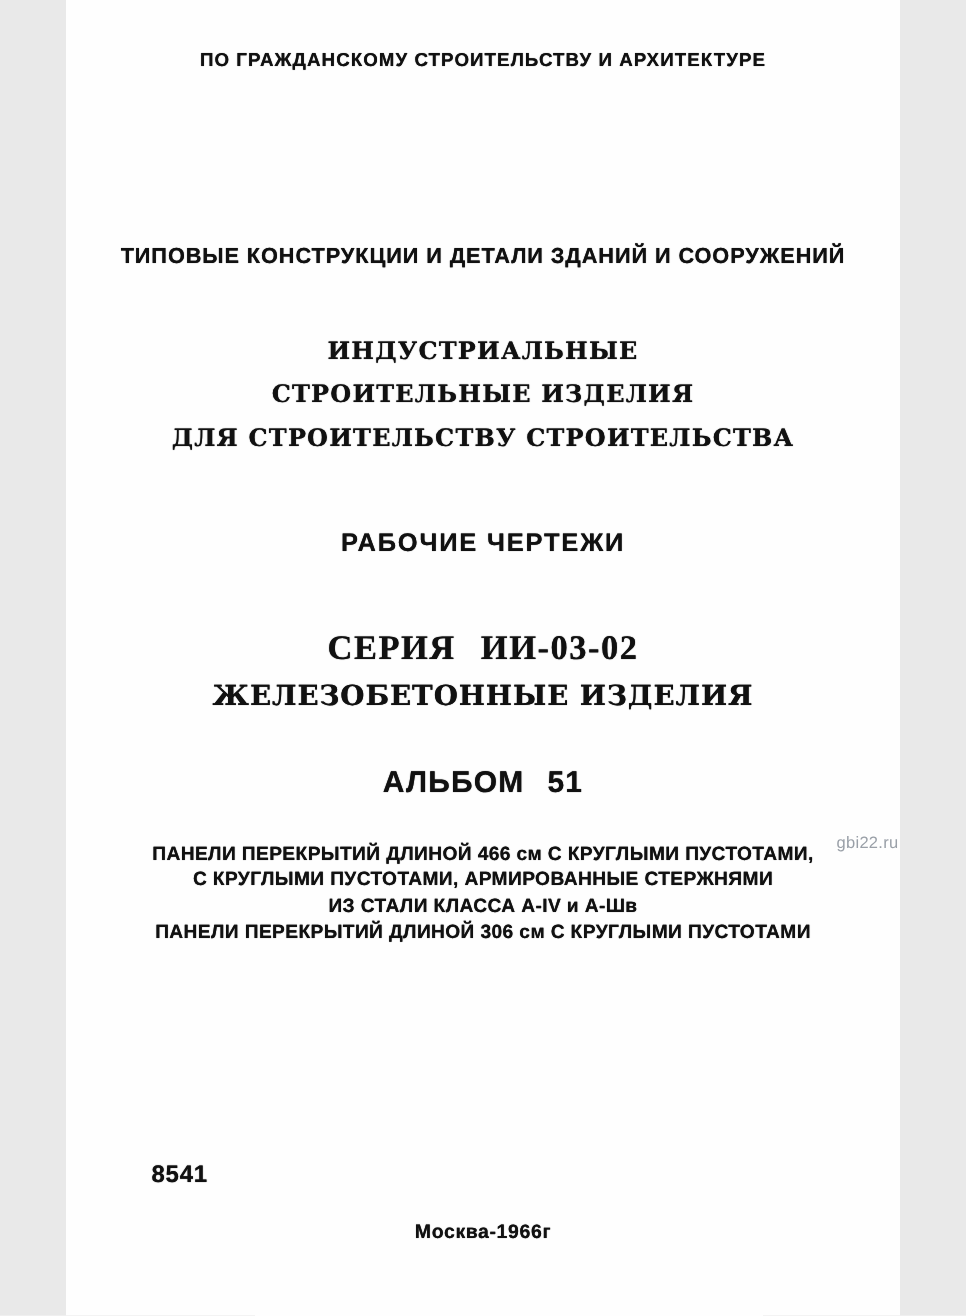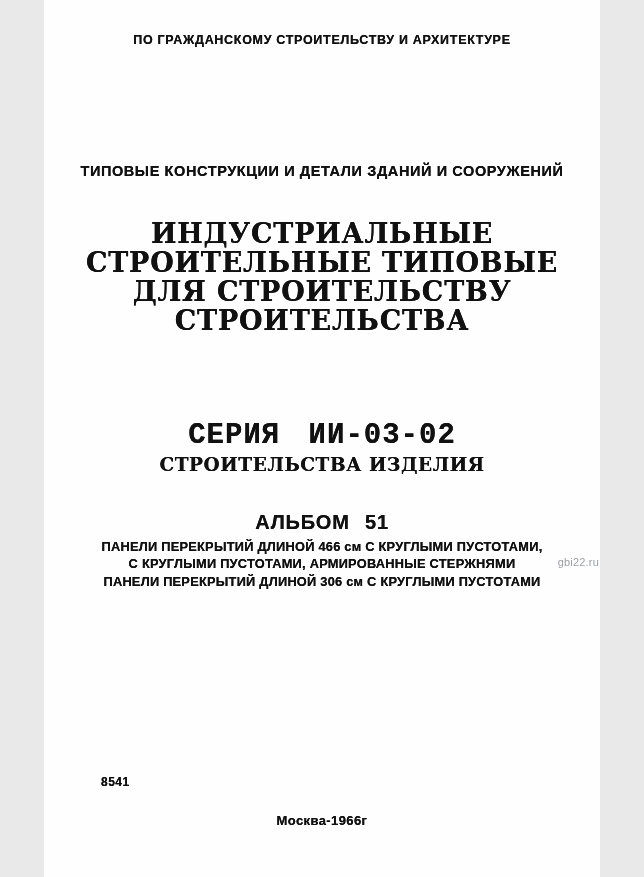--- a/index.html
+++ b/index.html
@@ -33,37 +33,37 @@
     top: 151px;
     font-size: 14.5px;
     font-weight: 700;
     letter-spacing: 0.6px;
     text-shadow: 0 0 0.5px #111;
     margin-top: 12px;
   }
   .main-title {
     top: 219px;
     font-family: "DejaVu Serif", "Liberation Serif", serif;
-    font-size: 27px;
+    font-size: 16px;
     font-weight: 700;
     letter-spacing: 0.8px;
     line-height: 29px;
     text-shadow: 0 0 0.6px #111;
   }
   .subtitle {
     top: 352px;
     font-size: 17px;
     font-weight: 700;
     letter-spacing: 1.2px;
     text-shadow: 0 0 0.5px #111;
   }
   .series-number {
     top: 419px;
-    font-family: Liberation Mono, monospace;
-    font-size: 29px;
+    font-family: Liberation Serif, serif;
+    font-size: 23px;
     font-weight: 700;
     letter-spacing: 1px;
     word-spacing: 10px;
     text-shadow: 0 0 0.6px #111;
   }
   .series-type {
     top: 454px;
     font-family: "DejaVu Serif", "Liberation Serif", serif;
     font-size: 18.5px;
     font-weight: 700;
@@ -72,32 +72,32 @@
   }
   .album {
     top: 511px;
     font-size: 20px;
     font-weight: 700;
     letter-spacing: 0.8px;
     word-spacing: 9px;
     text-shadow: 0 0 0.6px #111;
   }
   .description {
-    top: 538px;
+    top: 560px;
     font-size: 12.8px;
     font-weight: 700;
     letter-spacing: 0.25px;
     line-height: 17.4px;
     text-shadow: 0 0 0.5px #111;
     text-align: center;
   }
   .print-code {
     top: 775px;
     left: 57px;
-    font-size: 12px;
+    font-size: 16px;
     font-weight: 700;
     letter-spacing: 0.5px;
     text-shadow: 0 0 0.6px #111;
   }
   .imprint {
     top: 813px;
     font-size: 13px;
     font-weight: 700;
     letter-spacing: 0.4px;
     text-shadow: 0 0 0.5px #111;
@@ -119,34 +119,36 @@
 <div class="page">
 
   <div class="abs center header-block">
     <div>ПО ГРАЖДАНСКОМУ СТРОИТЕЛЬСТВУ И АРХИТЕКТУРЕ</div>
   </div>
 
   <div class="abs center series-caption">ТИПОВЫЕ КОНСТРУКЦИИ И ДЕТАЛИ ЗДАНИЙ И СООРУЖЕНИЙ</div>
 
   <div class="abs center main-title">
     <div>ИНДУСТРИАЛЬНЫЕ</div>
-    <div>СТРОИТЕЛЬНЫЕ ТИПОВЫЕ</div>
+    <div>СТРОИТЕЛЬНЫЕ ИЗДЕЛИЯ</div>
     <div>ДЛЯ СТРОИТЕЛЬСТВУ СТРОИТЕЛЬСТВА</div>
   </div>
 
+  <div class="abs center subtitle">РАБОЧИЕ ЧЕРТЕЖИ</div>
 
   <div class="abs center series-number">СЕРИЯ ИИ-03-02</div>
 
-  <div class="abs center series-type">СТРОИТЕЛЬСТВА ИЗДЕЛИЯ</div>
+  <div class="abs center series-type">ЖЕЛЕЗОБЕТОННЫЕ ИЗДЕЛИЯ</div>
 
   <div class="abs center album">АЛЬБОМ 51</div>
 
   <div class="abs center description">
     <div>ПАНЕЛИ ПЕРЕКРЫТИЙ ДЛИНОЙ 466 см С КРУГЛЫМИ ПУСТОТАМИ,</div>
     <div>С КРУГЛЫМИ ПУСТОТАМИ, АРМИРОВАННЫЕ СТЕРЖНЯМИ</div>
+    <div>ИЗ СТАЛИ КЛАССА А-IV и А-Шв</div>
     <div>ПАНЕЛИ ПЕРЕКРЫТИЙ ДЛИНОЙ 306 см С КРУГЛЫМИ ПУСТОТАМИ</div>
   </div>
 
   <div class="abs print-code">8541</div>
 
   <div class="abs center imprint">Москва-1966г</div>
 
   <div class="watermark">gbi22.ru</div>
 
 </div>

